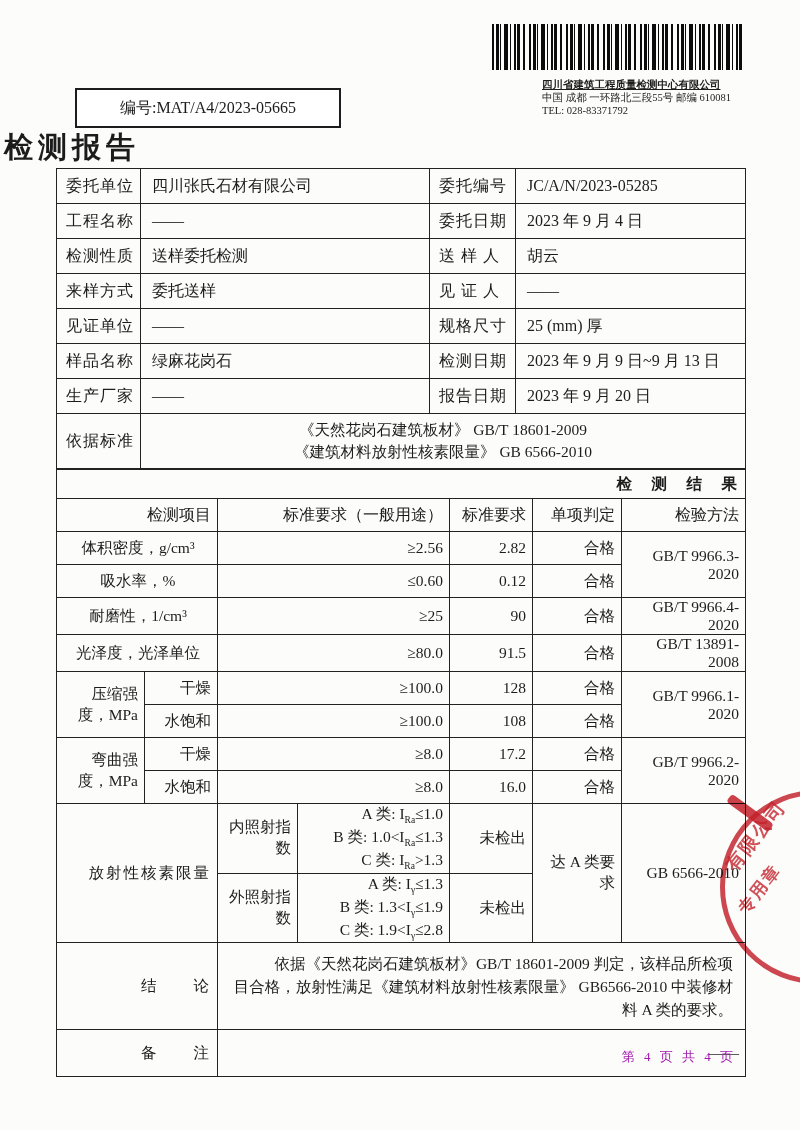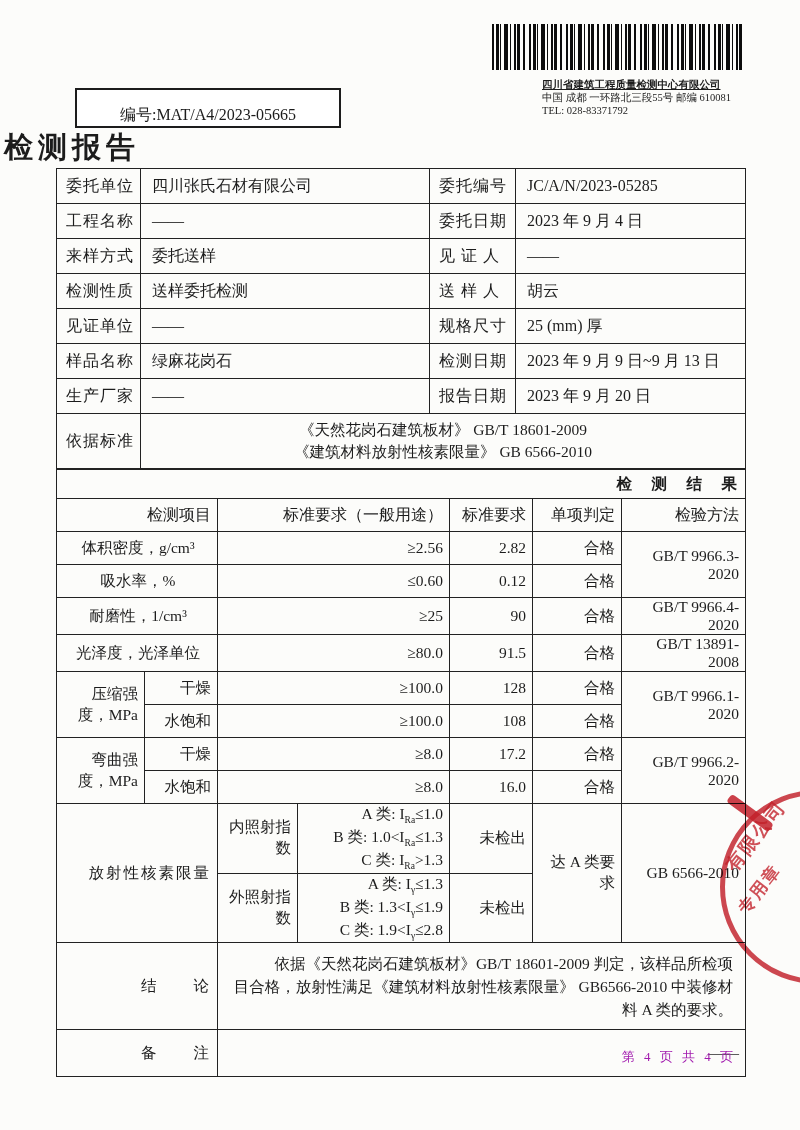--- a/index.html
+++ b/index.html
@@ -21,21 +21,21 @@
       #0c0c0c 18px 19px, transparent 19px 22px,
       #0c0c0c 22px 24px, transparent 24px 25px,
       #0c0c0c 25px 28px, transparent 28px 31px,
       #0c0c0c 31px 33px, transparent 33px 37px);
   }
   .lh-text{margin-top:8px; padding-left:52px; font-size:10.5px; line-height:1.25; white-space:nowrap;}
   .lh-company{text-decoration:underline; font-weight:bold;}
   
   .report-no-box{
     position:absolute; left:75px; top:88px; width:262px; height:36px;
-    border:2px solid #1c1c1c; display:flex; align-items:flex-end; justify-content:center;
+    border:2px solid #1c1c1c; display:flex; align-items:center; justify-content:center;
     font-size:16px; background:#fff;
   }
   
   .doc-title{
     position:absolute; left:4px; top:128px; width:100%;
     text-align:left; font-size:29px; font-weight:bold; letter-spacing:5px;
   }
   
   .tables{position:absolute; left:56px; top:168px; width:689px;}
   table{border-collapse:collapse; width:689px; table-layout:fixed; background:transparent;}
@@ -118,30 +118,30 @@
           <td class="lbl">委托编号</td>
           <td class="val">JC/A/N/2023-05285</td>
         </tr>
         <tr>
           <td class="lbl">工程名称</td>
           <td class="val">——</td>
           <td class="lbl">委托日期</td>
           <td class="val">2023 年 9 月 4 日</td>
         </tr>
         <tr>
-          <td class="lbl">来样方式</td>
-          <td class="val">委托送样</td>
-          <td class="lbl">见 证 人</td>
-          <td class="val">——</td>
-        </tr>
-        <tr>
           <td class="lbl">检测性质</td>
           <td class="val">送样委托检测</td>
           <td class="lbl">送 样 人</td>
           <td class="val">胡云</td>
+        </tr>
+        <tr>
+          <td class="lbl">来样方式</td>
+          <td class="val">委托送样</td>
+          <td class="lbl">见 证 人</td>
+          <td class="val">——</td>
         </tr>
         <tr>
           <td class="lbl">见证单位</td>
           <td class="val">——</td>
           <td class="lbl">规格尺寸</td>
           <td class="val">25 (mm) 厚</td>
         </tr>
         <tr>
           <td class="lbl">样品名称</td>
           <td class="val">绿麻花岗石</td>

